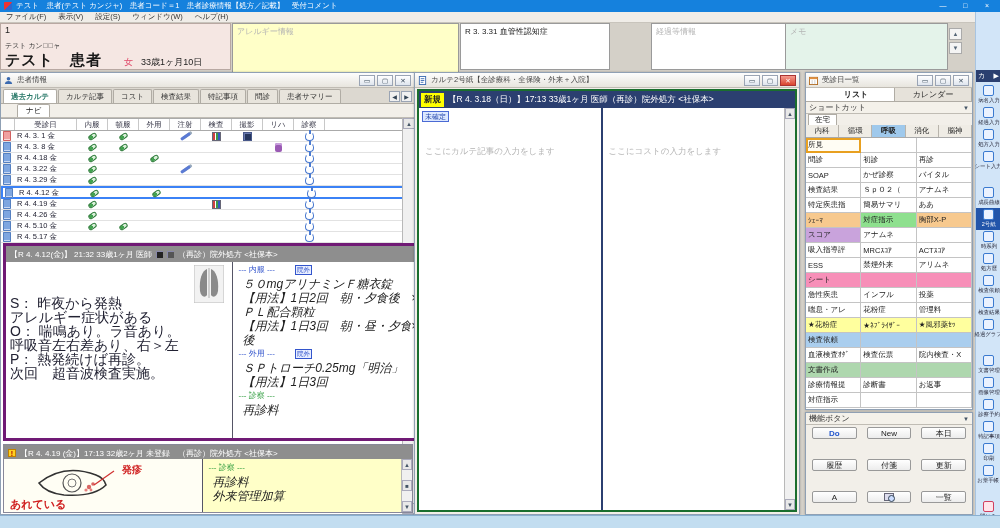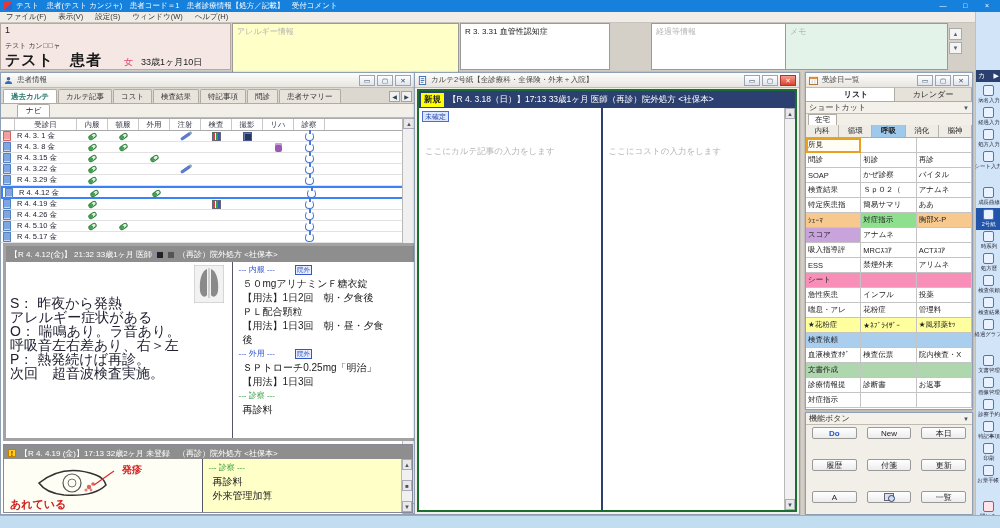--- a/index.html
+++ b/index.html
@@ -69,36 +69,36 @@
   .ic-lab { width:9px; height:9px; background:linear-gradient(90deg,#d04040 0 30%,#fff 30% 38%,#3a9a4a 38% 66%,#fff 66% 72%,#3858c0 72% 100%); border:1px solid #667; }
   .ic-xray { width:9px; height:9px; background:#26365e; box-shadow:inset 0 0 0 1px #48588a, inset 2px 2px 0 #6a7ab0; }
   .ic-reha { width:7px; height:9px; background:#9a5ab4; border-radius:2px; box-shadow:inset 0 2px 0 #c8a0dc; }
   .ic-exam { width:9px; height:9px; border:1.5px solid #4a7ad0; border-radius:50% 50% 45% 45%; border-top-color:transparent; position:relative; }
   .ic-exam::after { content:""; position:absolute; left:3px; top:-3px; width:2px; height:4px; background:#4a7ad0; }
   .vscroll { position:absolute; right:0; top:45px; width:12px; bottom:0; background:#f0f0f0; border-left:1px solid #b8b8b8; }
   .scrbtn { width:12px; height:11px; border:1px solid #aab; background:#e8e8e8; color:#456; font-size:6px; text-align:center; line-height:10px; }
   .scrbtn.bottom { position:absolute; bottom:0; }
 
   
-  #pastkarte { position:absolute; left:2px; top:170px; width:470px; height:198px; border:3px solid #a3a3a3; background:#fff; }
+  #pastkarte { position:absolute; left:2px; top:170px; width:470px; height:198px; border:3px solid #701a75; background:#fff; }
   .khdr { height:16px; background:#8e8e8e; color:#fff; display:flex; align-items:center; gap:4px; padding:0 4px; font-size:8px; white-space:nowrap; overflow:hidden; }
   .attach { width:7px; height:7px; background:#222; box-shadow:inset 1px 1px 0 #88a; }
   .attach.lite { background:#555; }
   .kflag { margin-left:auto; display:flex; align-items:center; gap:2px; font-size:8px; color:#f0f0f0; }
   .kflag i { width:10px; height:5px; background:#f08020; display:inline-block; }
   #pastbody { position:absolute; left:0; top:16px; right:11px; bottom:0; display:flex; }
   #soapcol { width:50%; border-right:1px solid #556; position:relative; padding:34px 4px 0; }
   #soapcol p { font-size:14px; line-height:14px; color:#223; white-space:nowrap; }
   #xray-thumb { position:absolute; right:8px; top:3px; width:30px; height:38px; }
   #ordercol { width:50%; padding:1px 4px 0 6px; }
   .osec { font-size:8px; line-height:14px; display:flex; align-items:center; gap:20px; white-space:nowrap; }
   .osec.blue { color:#3355cc; }
   .osec.green { color:#2a9a3a; }
   .obadge { font-size:6.5px; color:#3355cc; border:1px solid #3355cc; background:#e8eeff; padding:0 1px; line-height:8px; }
-  .oitem { font-size:10px; line-height:14px; display:flex; white-space:nowrap; }
+  .oitem { font-size:12px; line-height:14px; display:flex; white-space:nowrap;font-style:italic; }
   .oitem .on { flex:1; overflow:hidden; padding-left:4px; }
   .oitem .oq { padding-right:6px; }
   #pastscroll { position:absolute; right:0; top:16px; width:11px; bottom:0; background:#f0f0f0; border-left:1px solid #b8b8b8; }
 
   
   #btmkarte { position:absolute; left:2px; top:371px; width:410px; height:69px; border:1px solid #889; background:#ffffc8; }
   #btmkarte .khdr { font-size:8px; }
   .warnicon { width:8px; height:8px; background:#ffd020; border:1px solid #c08000; color:#a00; font-size:7px; font-weight:bold; text-align:center; line-height:8px; }
   #btmbody { position:absolute; left:0; top:14px; right:11px; bottom:0; display:flex; }
   #sketchcol { width:50%; border-right:1px solid #556; position:relative; background:#fffef4; }
@@ -301,21 +301,21 @@
           <span class="vcell">
             <i class="ic ic-reha"></i>
           </span>
           <span class="vcell">
             <i class="ic ic-exam"></i>
           </span>
           <span></span>
         </div>
         <div class="vrow">
           <span class="doc blue"></span>
-          <span class="vdate">R 4. 3.15 金</span>
+          <span class="vdate">R 4. 4.18 金</span>
           <span class="vcell">
             <i class="ic ic-pill"></i>
           </span>
           <span class="vcell"></span>
           <span class="vcell">
             <i class="ic ic-pill"></i>
           </span>
           <span class="vcell"></span>
           <span class="vcell"></span>
           <span class="vcell"></span>

